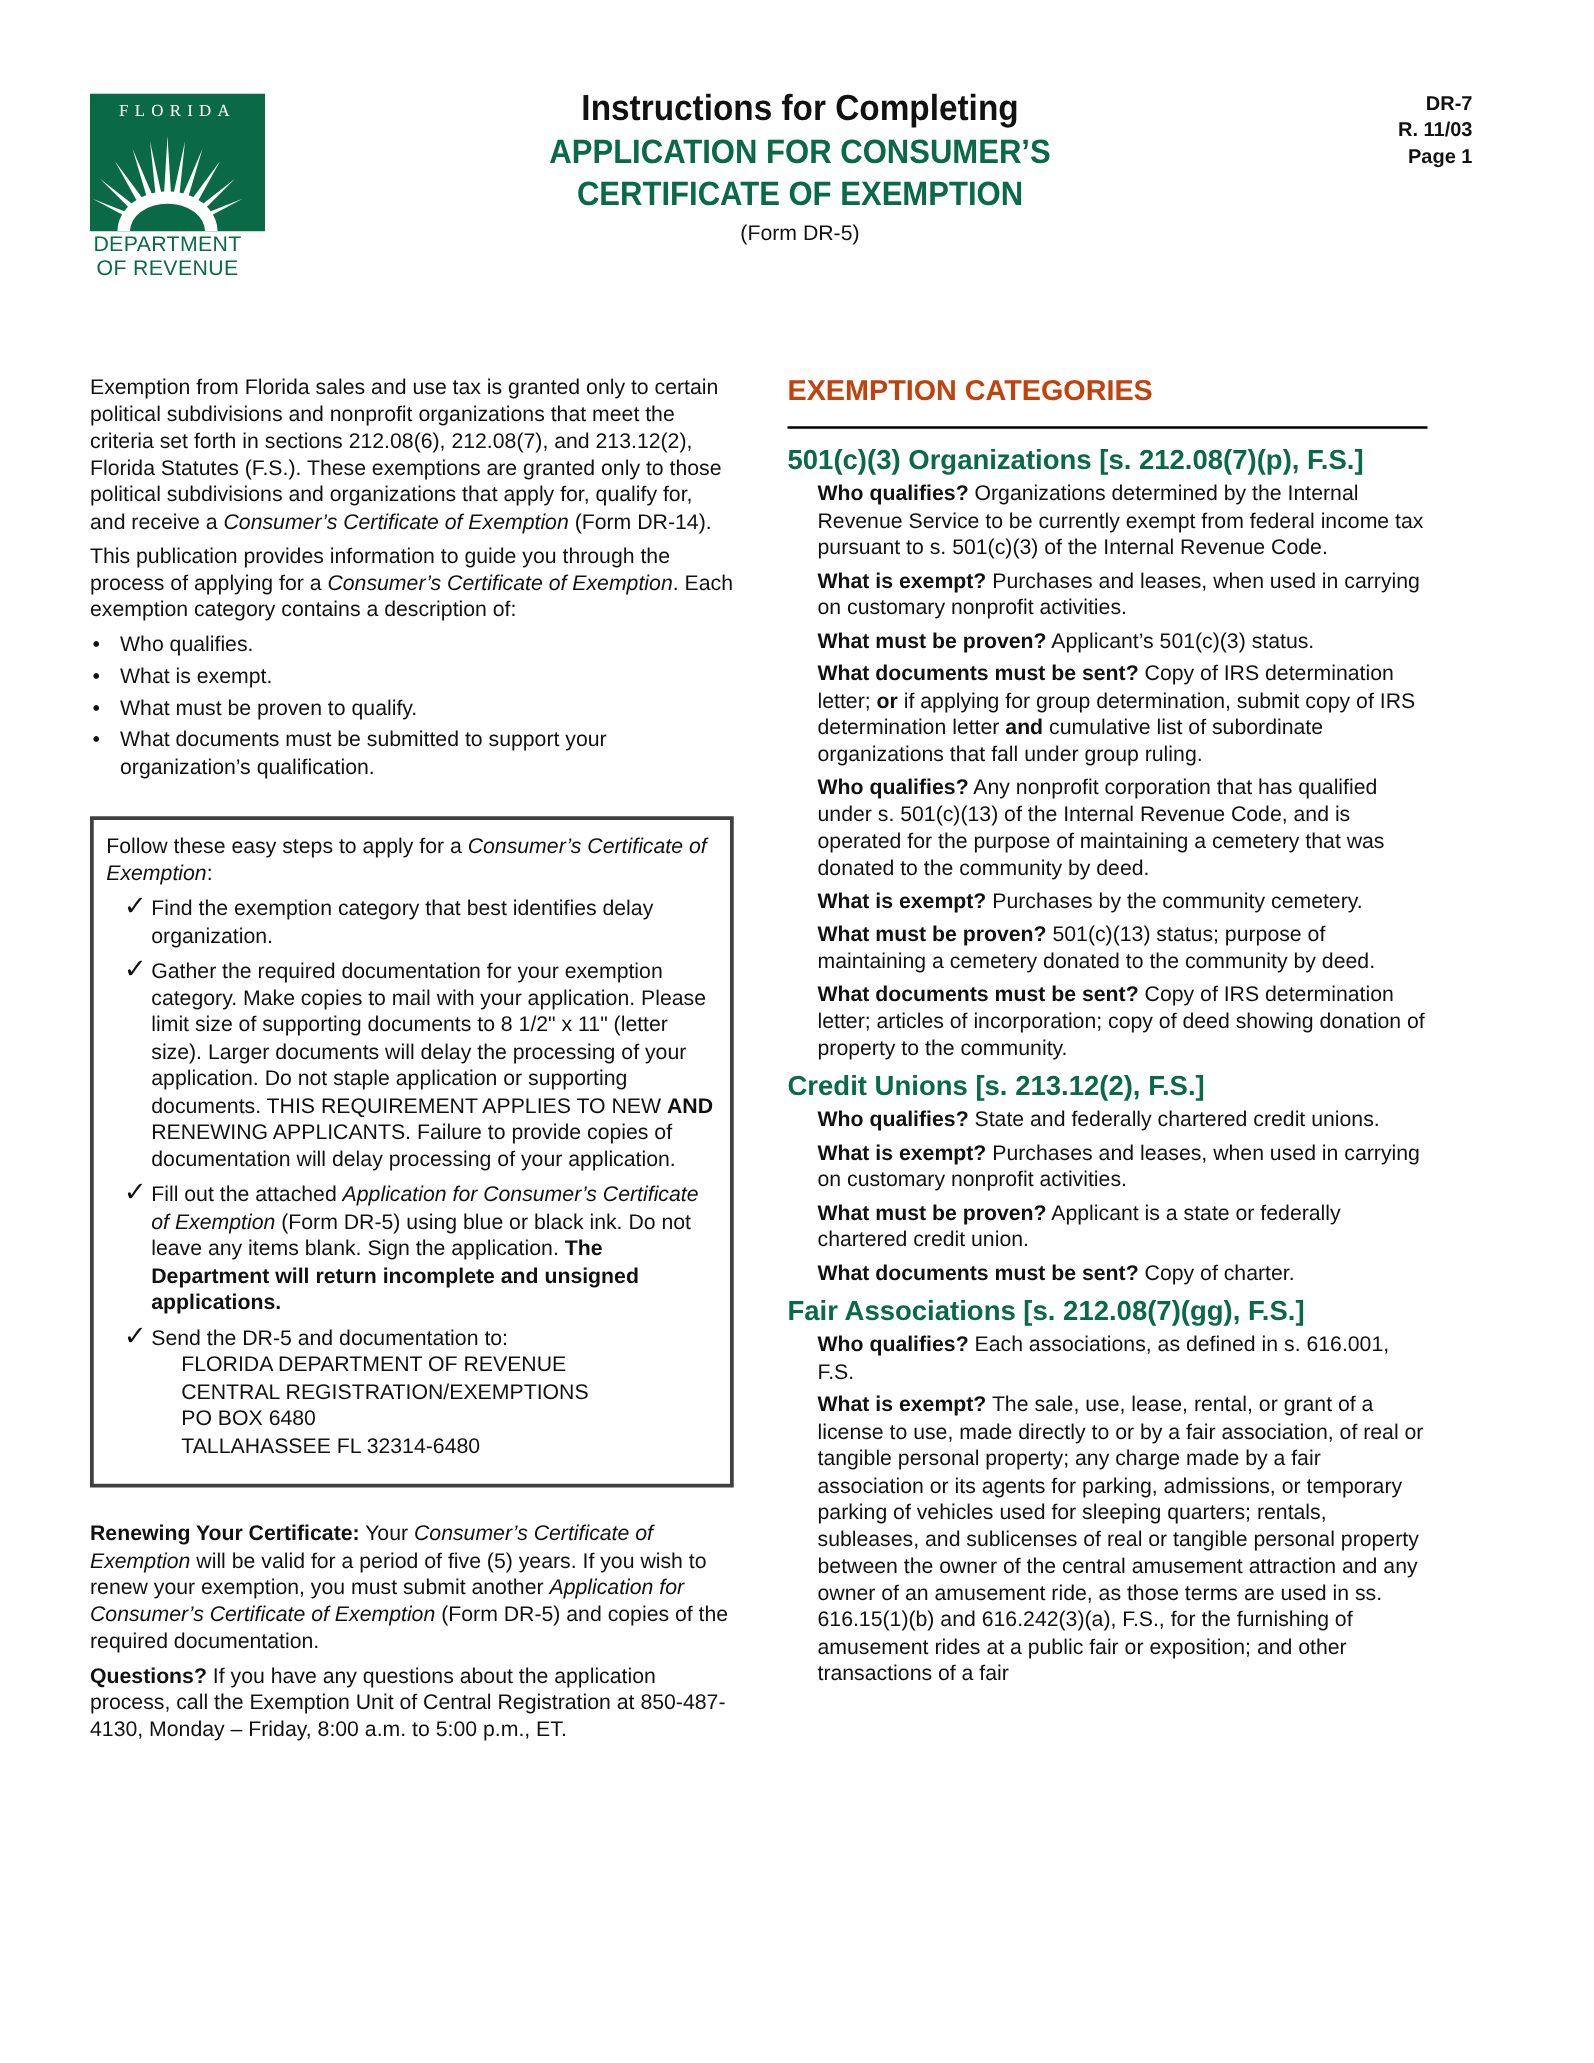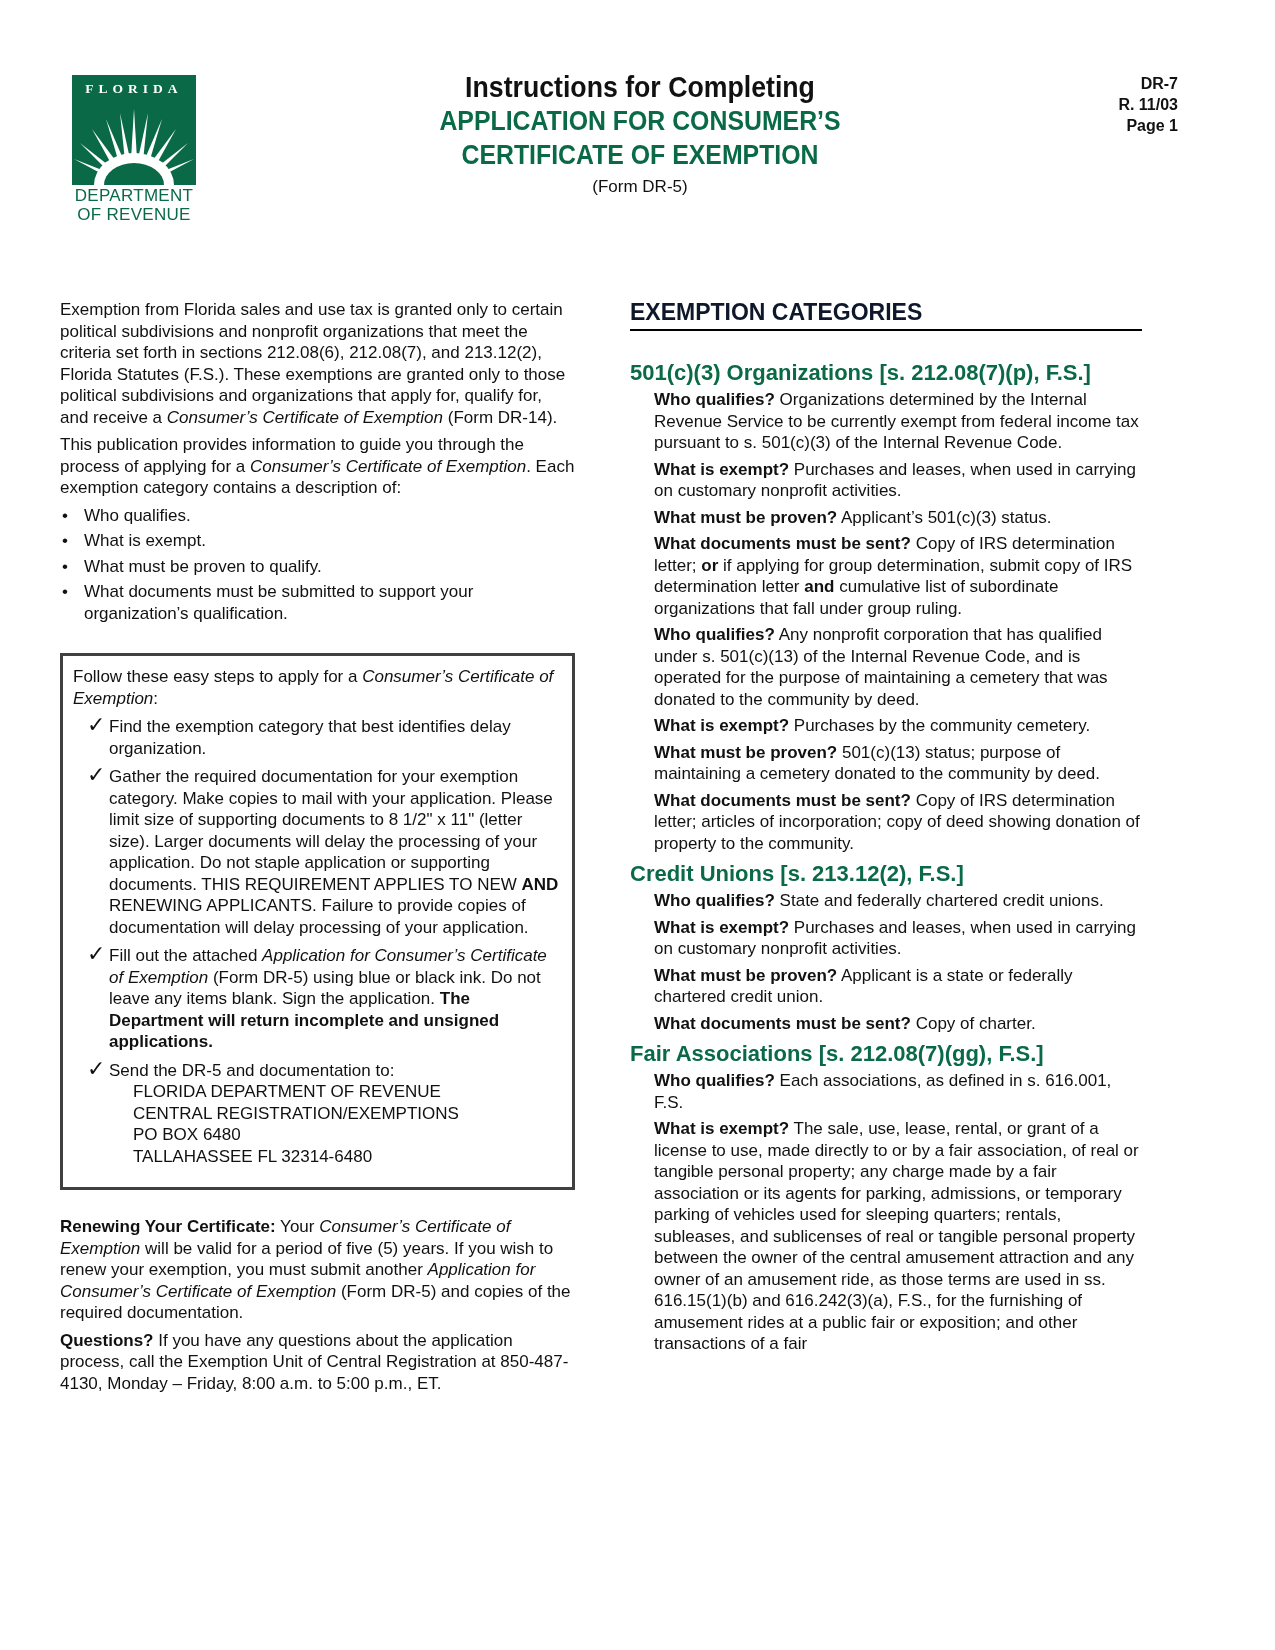--- a/index.html
+++ b/index.html
@@ -4,54 +4,54 @@
 <style>
   html, body { margin: 0; padding: 0; background: #ffffff; }
   body {
     width: 1275px; height: 1650px; position: relative; overflow: hidden;
     font-family: "Liberation Sans", "DejaVu Sans", sans-serif;
     color: #111;
   }
   
   .logo { position: absolute; left: 72px; top: 75px; width: 124px; }
   .logo-box {
-    width: 124px; height: 110px; background: #0a6a48; position: relative; overflow: hidden; font-weight: bold;
+    width: 140px; height: 110px; background: #0a6a48; position: relative; overflow: hidden;
   }
   .logo-florida {
     position: absolute; top: 6px; left: 0; right: 0; text-align: center;
     color: #fff; font-size: 13.5px; letter-spacing: 5px; font-family: "Liberation Serif", serif;
   }
   .logo-box svg { position: absolute; left: 0; top: 22px; }
   .logo-dept {
     color: #0a6a48; font-family: "Liberation Sans", sans-serif; font-size: 17px;
     line-height: 17px; margin-top: 2px; letter-spacing: 0.3px; text-align: center;
   }
   
   .header-center { position: absolute; left: 380px; width: 520px; top: 70px; text-align: center; }
   .h-instr { font-size: 29px; font-weight: bold; line-height: 34px; transform: scaleX(0.92); }
   .h-main { font-size: 27px; font-weight: bold; line-height: 34px; color: #0a6a48; transform: scaleX(0.92); }
   .h-form { font-size: 17px; font-weight: normal; line-height: 26px; margin-top: 2px; }
   .header-right { position: absolute; right: 97px; top: 73px; text-align: right; font-weight: bold; font-size: 16px; line-height: 21px; }
   
-  .col-left { position: absolute; left: 60px; top: 299px; width: 515px; font-size: 17px; line-height: 21.5px; }
+  .col-left { position: absolute; left: 72px; top: 299px; width: 515px; font-size: 17px; line-height: 21.5px; }
   .col-right { position: absolute; left: 630px; top: 299px; width: 512px; font-size: 17px; line-height: 21.5px; }
   p { margin: 0 0 6px 0; }
   .bullets { margin: 0; padding: 0; list-style: none; }
   .bullets li { position: relative; padding-left: 24px; margin-bottom: 4px; }
   .bullets li .dot { position: absolute; left: 2px; top: 0; }
   .stepbox {
     border: 3px solid #404040; margin-top: 29px; padding: 10px 12px 20px 10px;
   }
   .step { position: relative; padding-left: 36px; margin-top: 7px; }
   .step .check { position: absolute; left: 14px; top: -2px; font-size: 22px; }
   .addr { padding-left: 24px; }
   .renew { margin-top: 26px; }
   .section-title {
-    font-size: 23px; font-weight: bold; color: #0f172a; border-bottom: 2px solid #000;
-    padding-bottom: 4px; line-height: 26px; margin-bottom: 30px;
+    font-size: 23px; font-weight: bold; color: #c2410c; border-bottom: 2px solid #000;
+    padding-bottom: 16px; line-height: 26px; margin-bottom: 13px;
   }
   .cat-title { font-size: 22px; font-weight: bold; color: #0a6a48; line-height: 24px; margin-top: 8px; margin-bottom: 4px; }
   .cat-body { padding-left: 24px; }
   .cat-body p { margin-bottom: 5px; }
   b { font-weight: bold; }
 </style>
 </head>
 <body>
 
 <div class="logo">

